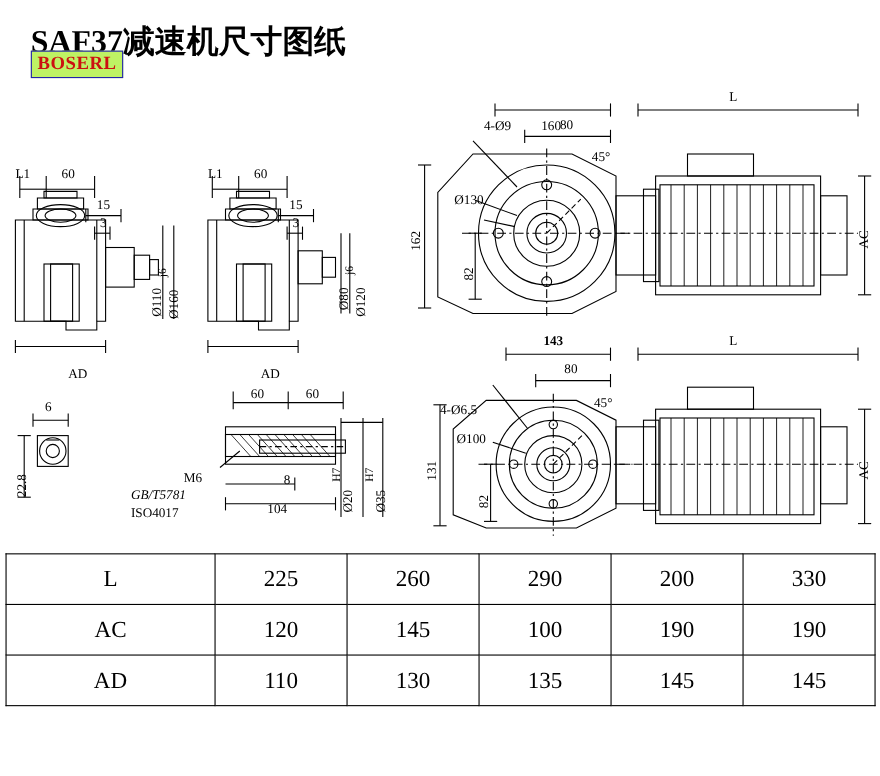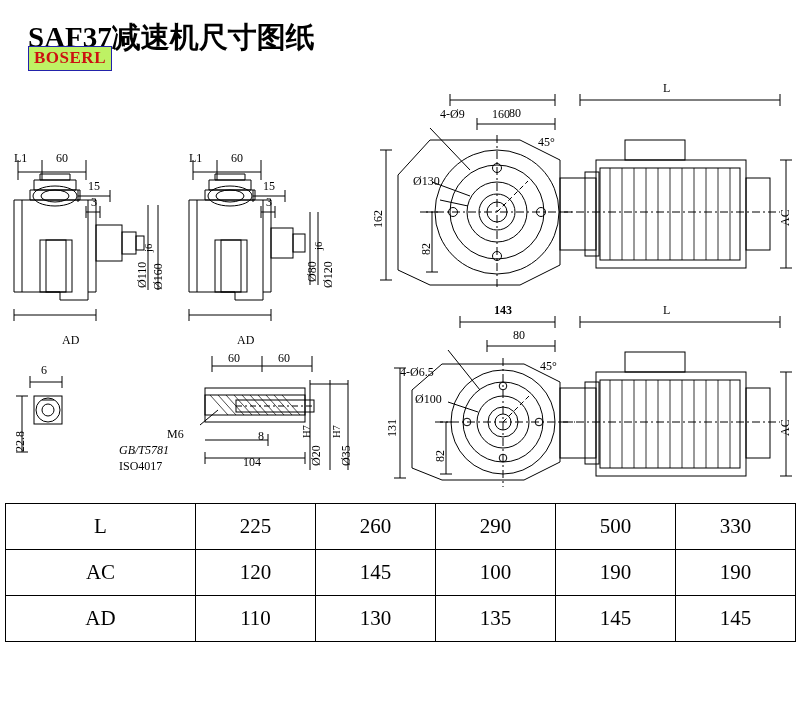--- a/index.html
+++ b/index.html
@@ -431,21 +431,21 @@
       <col style="width:120px">
       <col style="width:120px">
       <col style="width:120px">
     </colgroup>
     <tbody>
       <tr>
         <td class="rowlabel">L</td>
         <td>225</td>
         <td>260</td>
         <td>290</td>
-        <td>500</td>
+        <td>200</td>
         <td>330</td>
       </tr>
       <tr>
         <td class="rowlabel">AC</td>
         <td>120</td>
         <td>145</td>
         <td>100</td>
         <td>190</td>
         <td>190</td>
       </tr>

